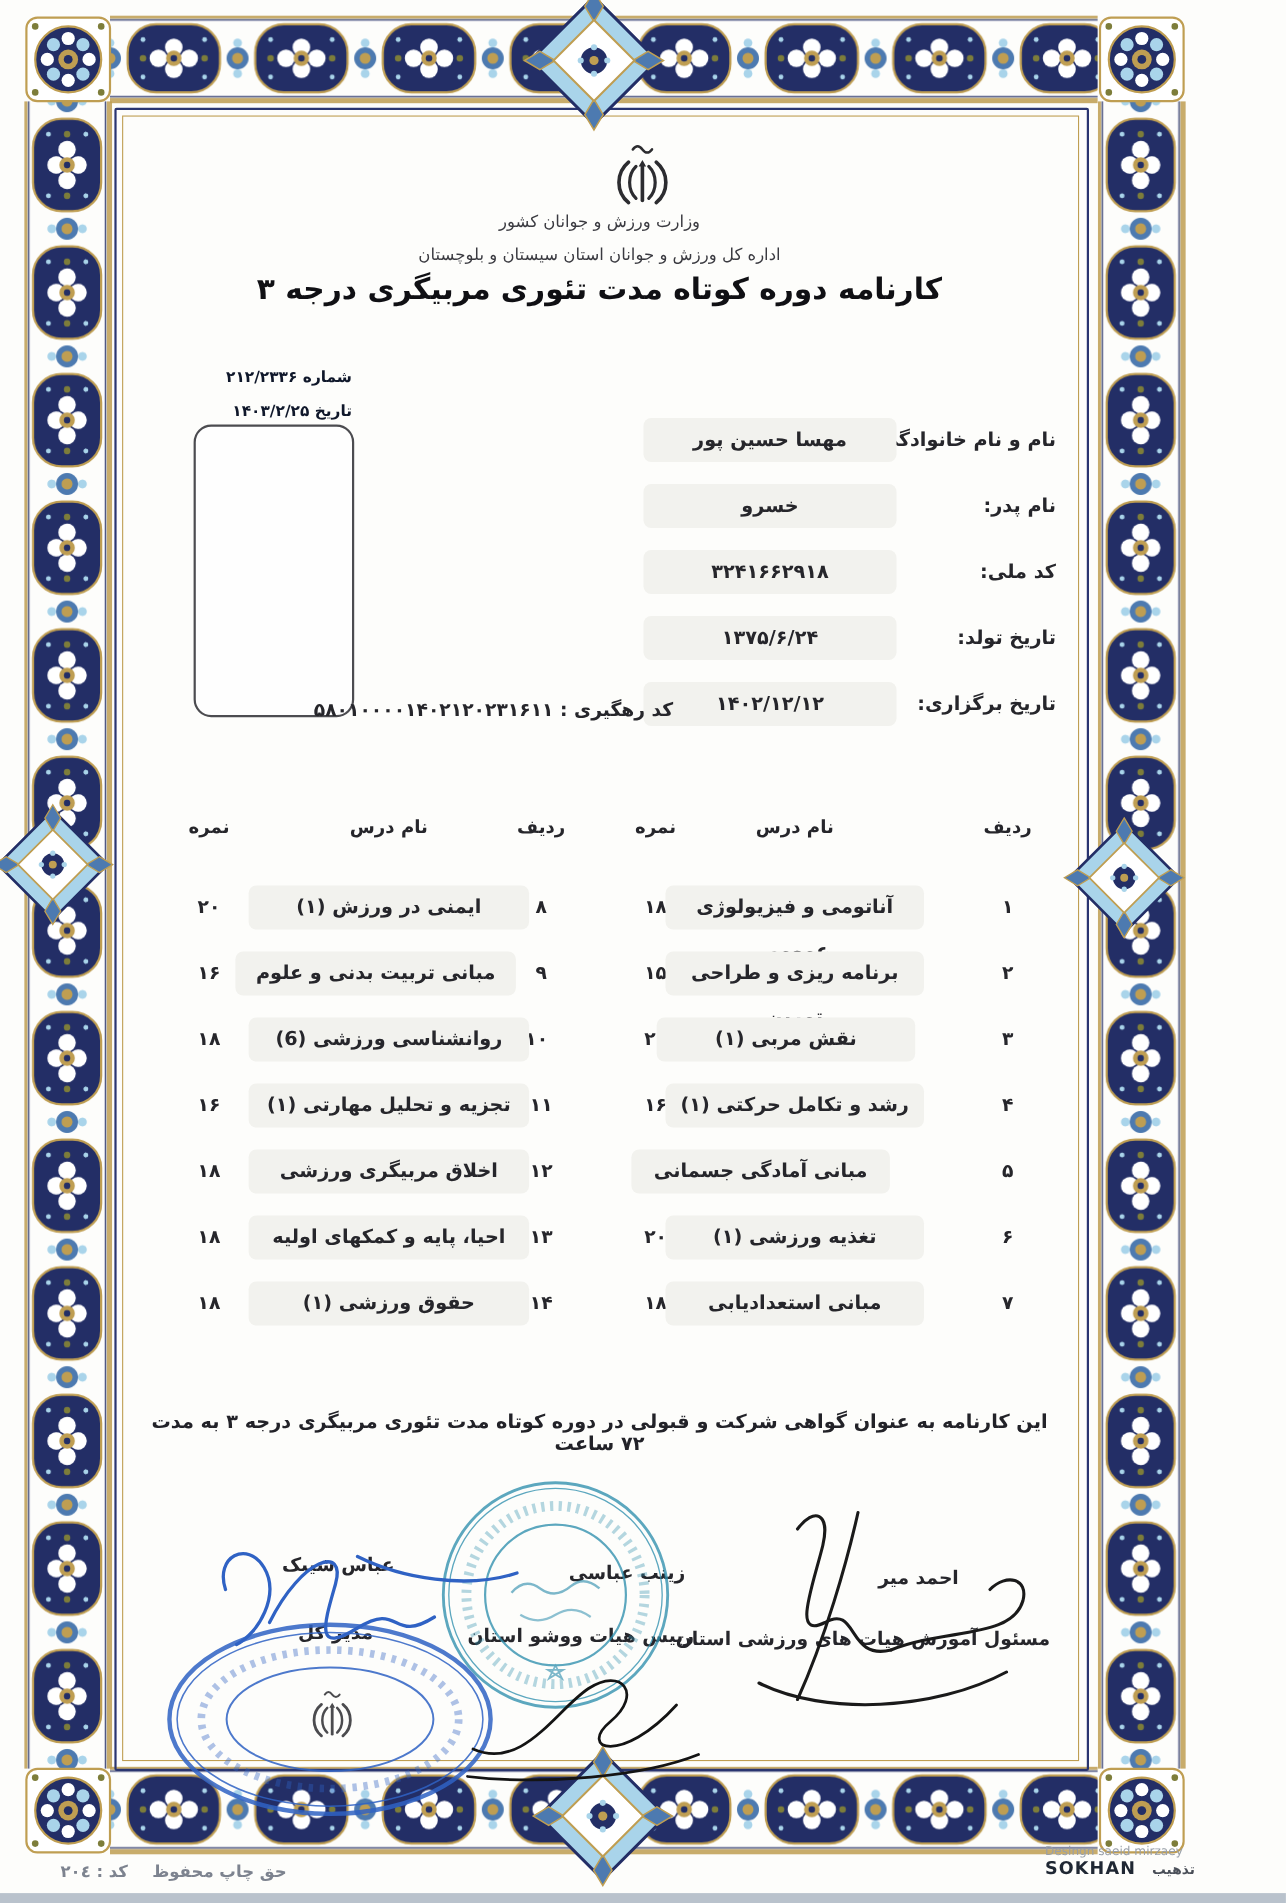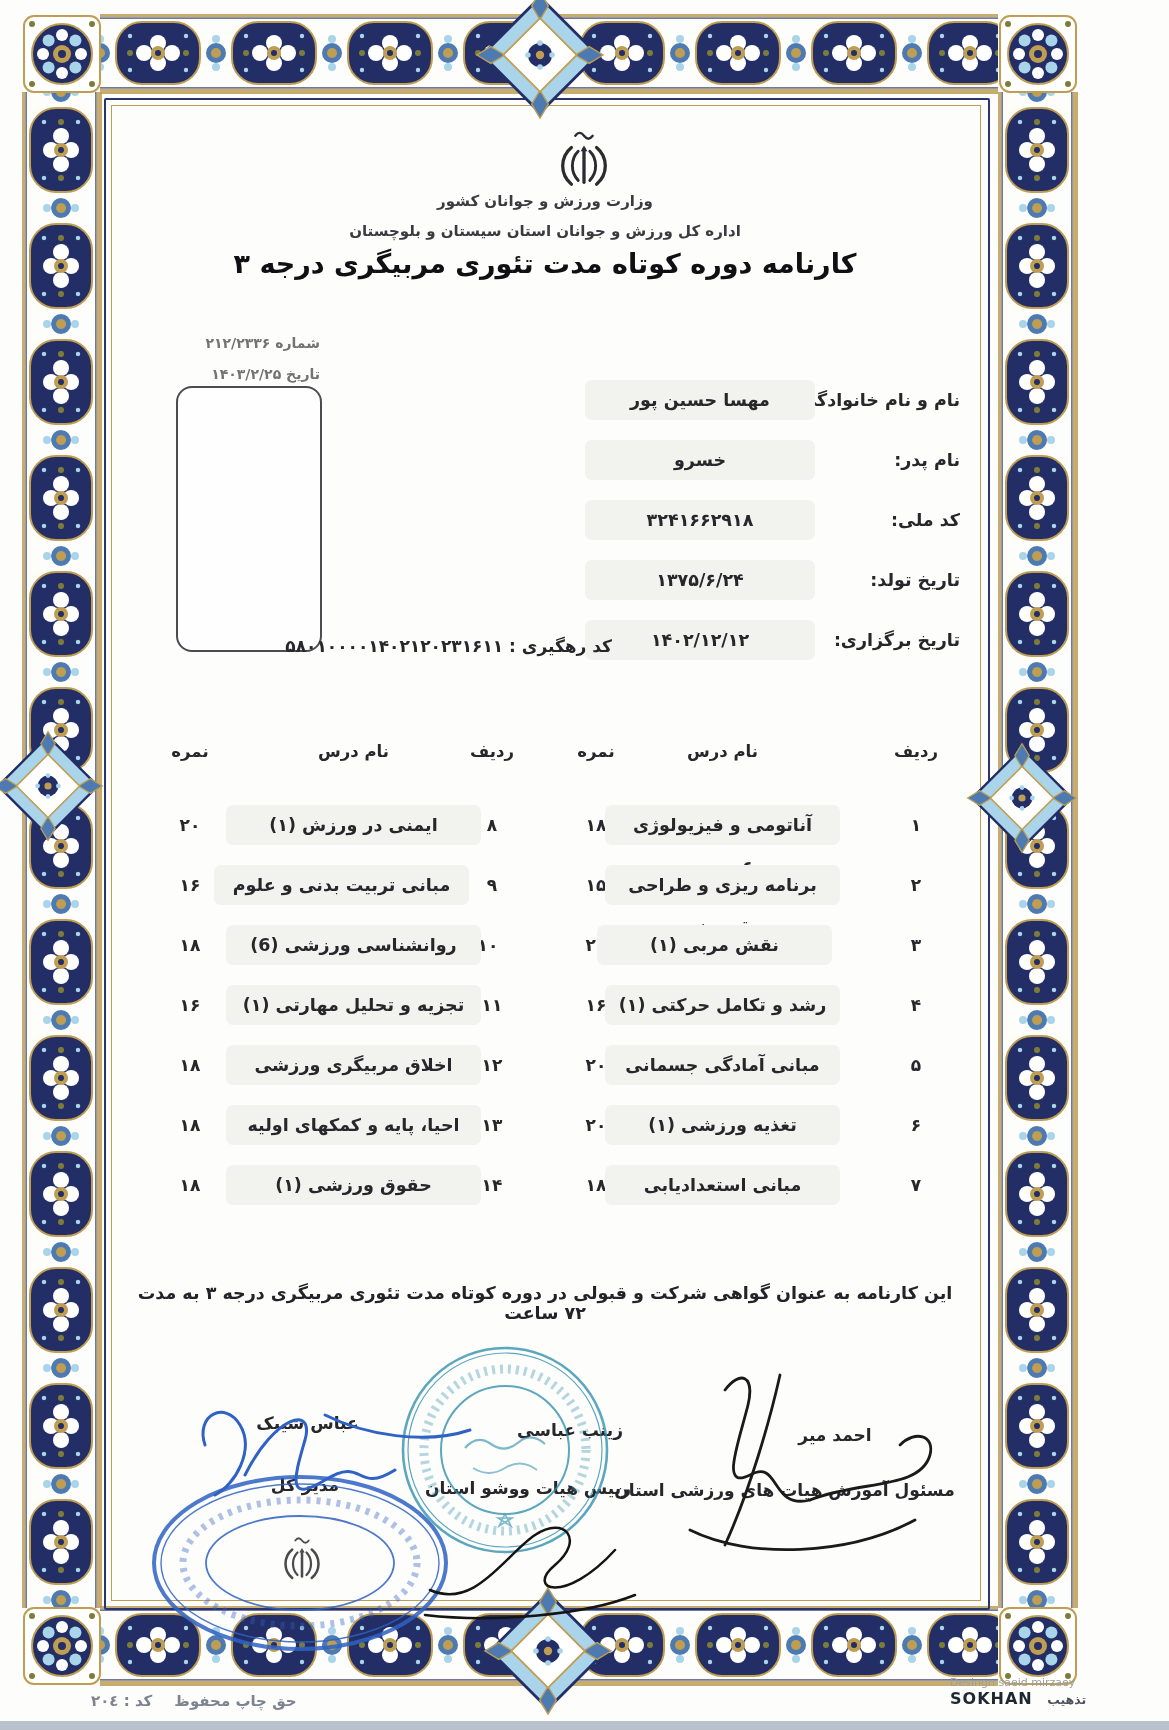--- a/index.html
+++ b/index.html
@@ -6,45 +6,45 @@
   .page{position:relative;width:1169px;height:1730px;background:#fdfdfb;overflow:hidden;
         font-family:"DejaVu Sans",sans-serif;color:#26262b;}
   .ab{position:absolute;}
   
   .frame-navy{position:absolute;left:104px;top:98px;width:882px;height:1508px;
               border:2.5px solid #2a3570;border-radius:2px;z-index:1;}
   .frame-gold{position:absolute;left:111px;top:105px;width:868px;height:1494px;
               border:1.5px solid #bf9e52;z-index:1;}
   
   .ministry{position:absolute;left:245px;width:600px;text-align:center;font-size:15px;
-            font-weight:700;color:#3a3a40;direction:rtl;z-index:2;}
+            font-weight:400;color:#3a3a40;direction:rtl;z-index:2;}
   .title{position:absolute;left:145px;top:248px;width:800px;text-align:center;font-size:27px;
          font-weight:800;color:#101014;direction:rtl;z-index:2;}
   .meta{position:absolute;left:150px;top:328px;width:170px;direction:rtl;text-align:right;
-        font-size:14px;font-weight:600;color:#737373;line-height:31px;z-index:2;}
+        font-size:14px;font-weight:600;color:#0f172a;line-height:31px;z-index:2;}
   .photo{position:absolute;left:176px;top:386px;width:142px;height:262px;
          border:2px solid #4c4c50;border-radius:16px;background:#fefefe;z-index:2;}
   .ilabel{position:absolute;left:608px;width:352px;height:40px;line-height:40px;direction:rtl;
           text-align:right;font-size:17.5px;font-weight:700;z-index:2;}
   .vpill,.pill{background:#f2f2ee;border-radius:7px;text-align:center;line-height:40px;
           font-size:17.5px;font-weight:700;direction:rtl;z-index:2;}
   .vpill{position:absolute;left:585px;width:230px;height:40px;}
   .track{position:absolute;left:150px;top:636px;width:462px;direction:rtl;text-align:right;
          font-size:17px;font-weight:700;z-index:2;}
   .thead{position:absolute;left:0;top:742px;width:100%;height:30px;z-index:2;}
   .th{position:absolute;text-align:center;font-size:16.5px;font-weight:700;direction:rtl;}
   .trow{position:absolute;left:0;width:100%;height:40px;z-index:2;}
   .cno{position:absolute;width:60px;text-align:center;line-height:40px;
        font-size:17px;font-weight:700;}
   .pill{position:absolute;height:40px;}
   .para{position:absolute;left:128px;width:834px;direction:rtl;text-align:center;
         font-size:17.5px;font-weight:600;color:#222228;z-index:2;}
   .sig-name{position:absolute;direction:rtl;text-align:center;font-size:17px;font-weight:700;z-index:2;}
   .footer-left{position:absolute;left:55px;top:1692px;display:flex;gap:22px;
-               font-size:15px;font-weight:700;color:#7d838f;z-index:2;margin-left:36px;}
+               font-size:15px;font-weight:700;color:#7d838f;z-index:2;}
   .footer-left span{direction:rtl;}
   .credit{position:absolute;left:950px;top:1676px;width:190px;z-index:2;}
   .credit .l1{font-size:11px;color:#989fa8;}
   .credit .l2{font-size:16px;font-weight:800;color:#1f2733;letter-spacing:1px;}
   .credit .l2 .fa{font-size:12.5px;font-weight:700;color:#4a4f58;margin-left:8px;direction:rtl;}
   .scan-edge{position:absolute;left:0;top:1721px;width:1169px;height:9px;background:#b9c2cc;z-index:0;}
 </style>
 </head>
 <body>
 
@@ -243,21 +243,21 @@
   <div class="trow" style="top:985px">
     <span class="cno" style="left:886px">۴</span>
     <span class="pill" style="left:605px;width:235px">رشد و تکامل حرکتی (۱)</span>
     <span class="cno" style="left:566px">۱۶</span>
     <span class="cno" style="left:462px">۱۱</span>
     <span class="pill" style="left:226px;width:255px">تجزیه و تحلیل مهارتی (۱)</span>
     <span class="cno" style="left:160px">۱۶</span>
   </div>
   <div class="trow" style="top:1045px">
     <span class="cno" style="left:886px">۵</span>
-    <span class="pill" style="left:605px;width:235px">مبانی آمادگی جسمانی</span>
+    <span class="pill" style="left:574px;width:235px">مبانی آمادگی جسمانی</span>
     <span class="cno" style="left:566px">۲۰</span>
     <span class="cno" style="left:462px">۱۲</span>
     <span class="pill" style="left:226px;width:255px">اخلاق مربیگری ورزشی</span>
     <span class="cno" style="left:160px">۱۸</span>
   </div>
   <div class="trow" style="top:1105px">
     <span class="cno" style="left:886px">۶</span>
     <span class="pill" style="left:605px;width:235px">تغذیه ورزشی (۱)</span>
     <span class="cno" style="left:566px">۲۰</span>
     <span class="cno" style="left:462px">۱۳</span>

